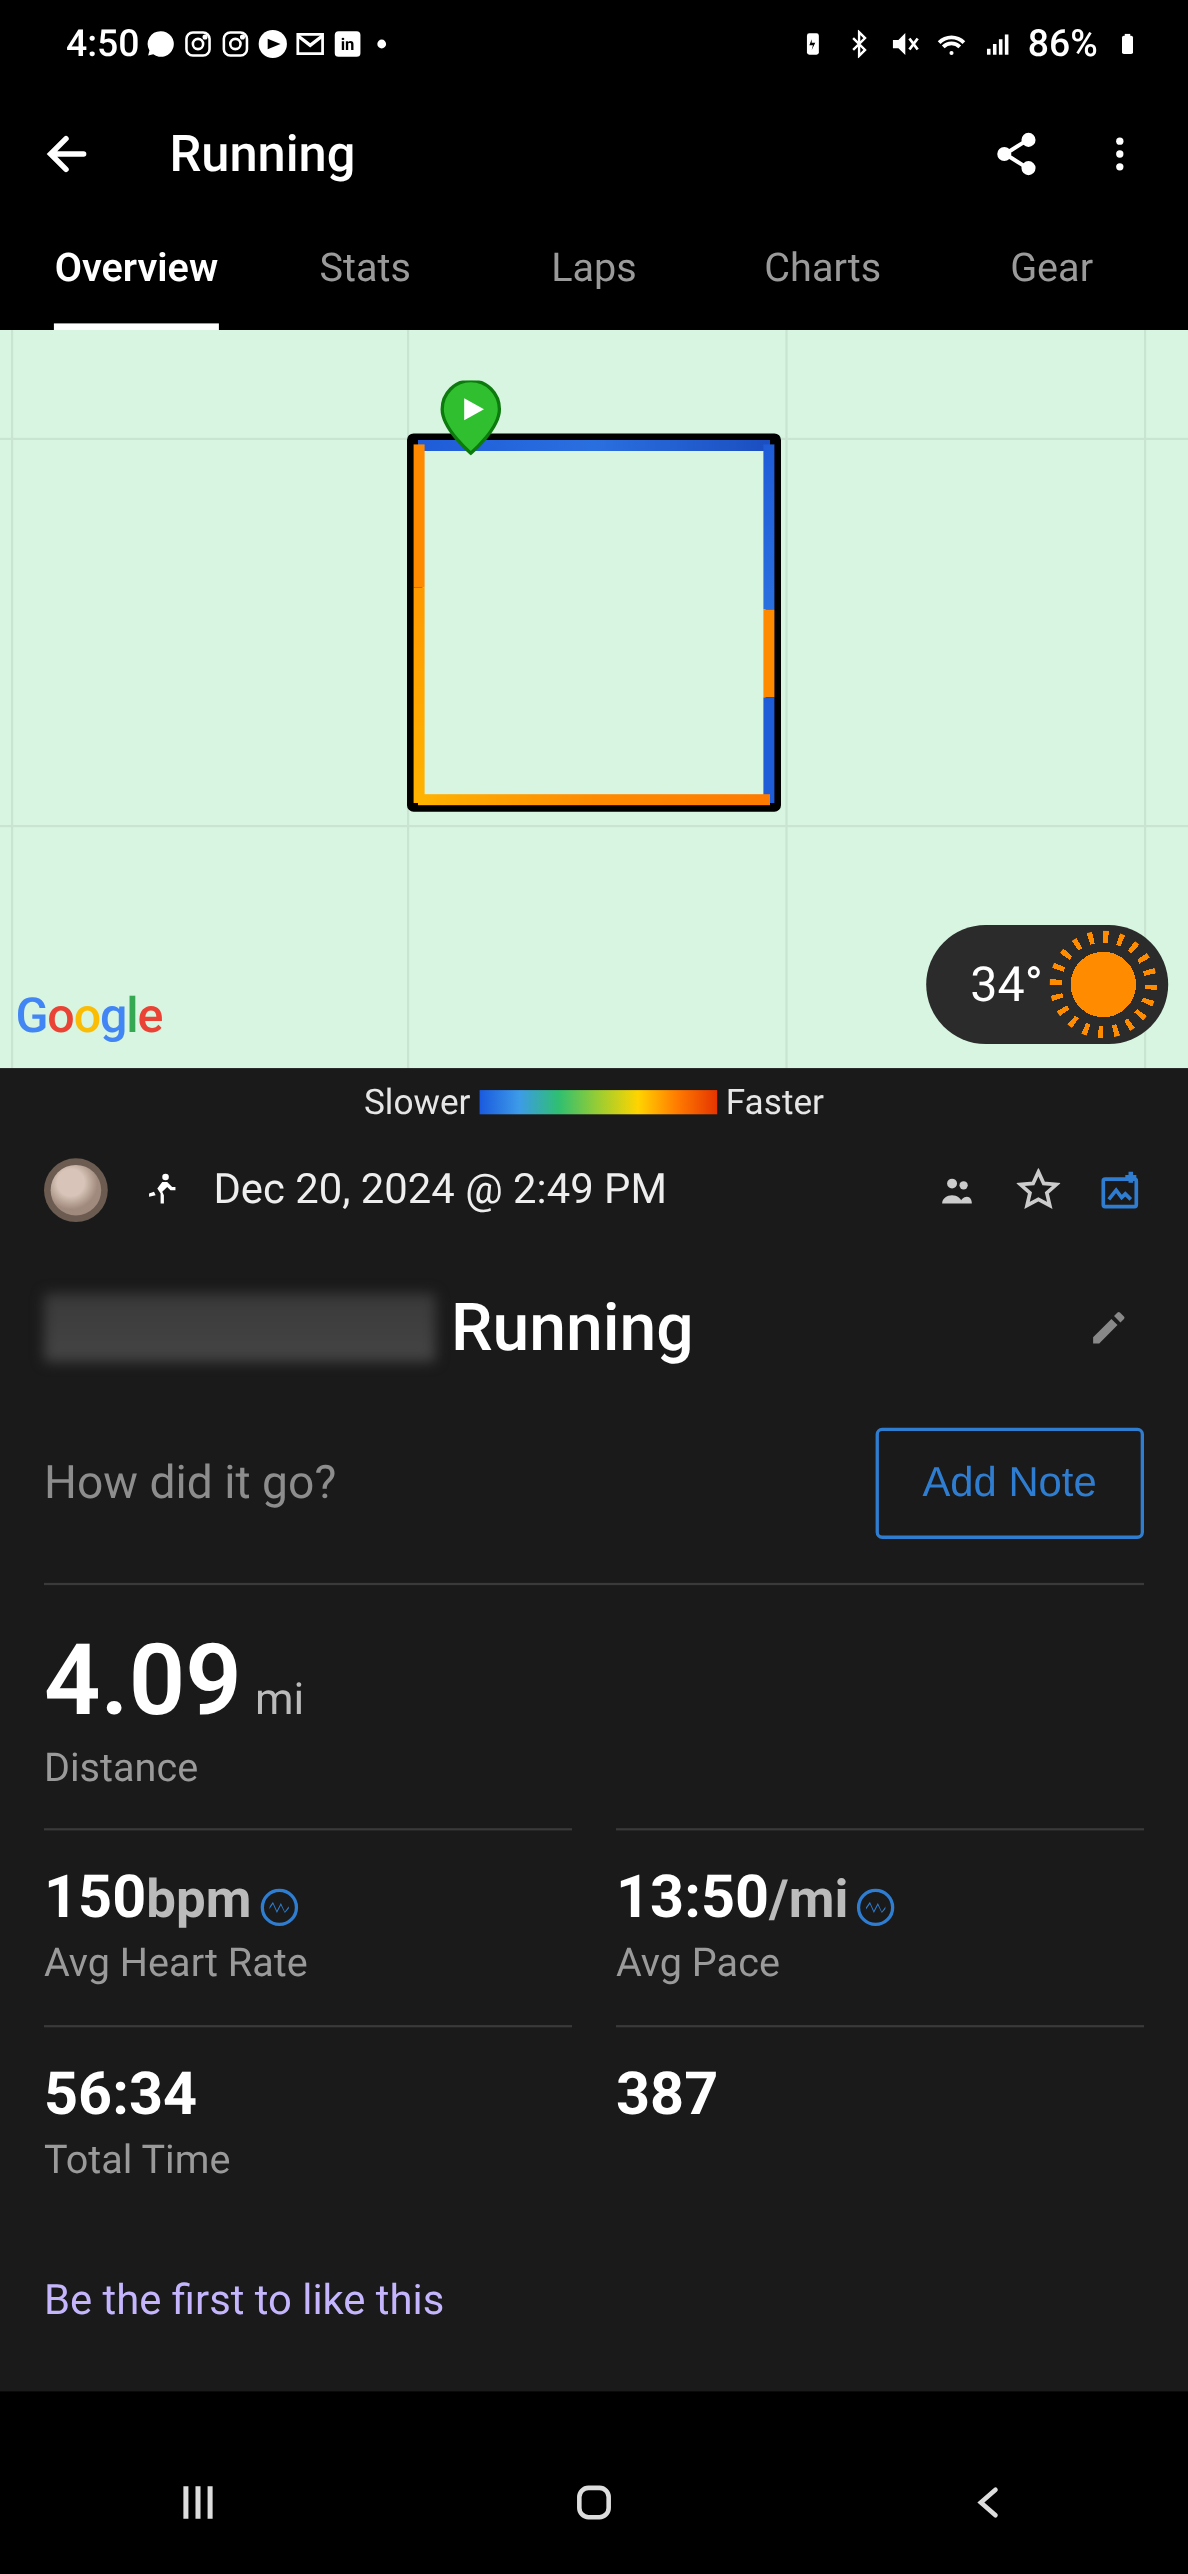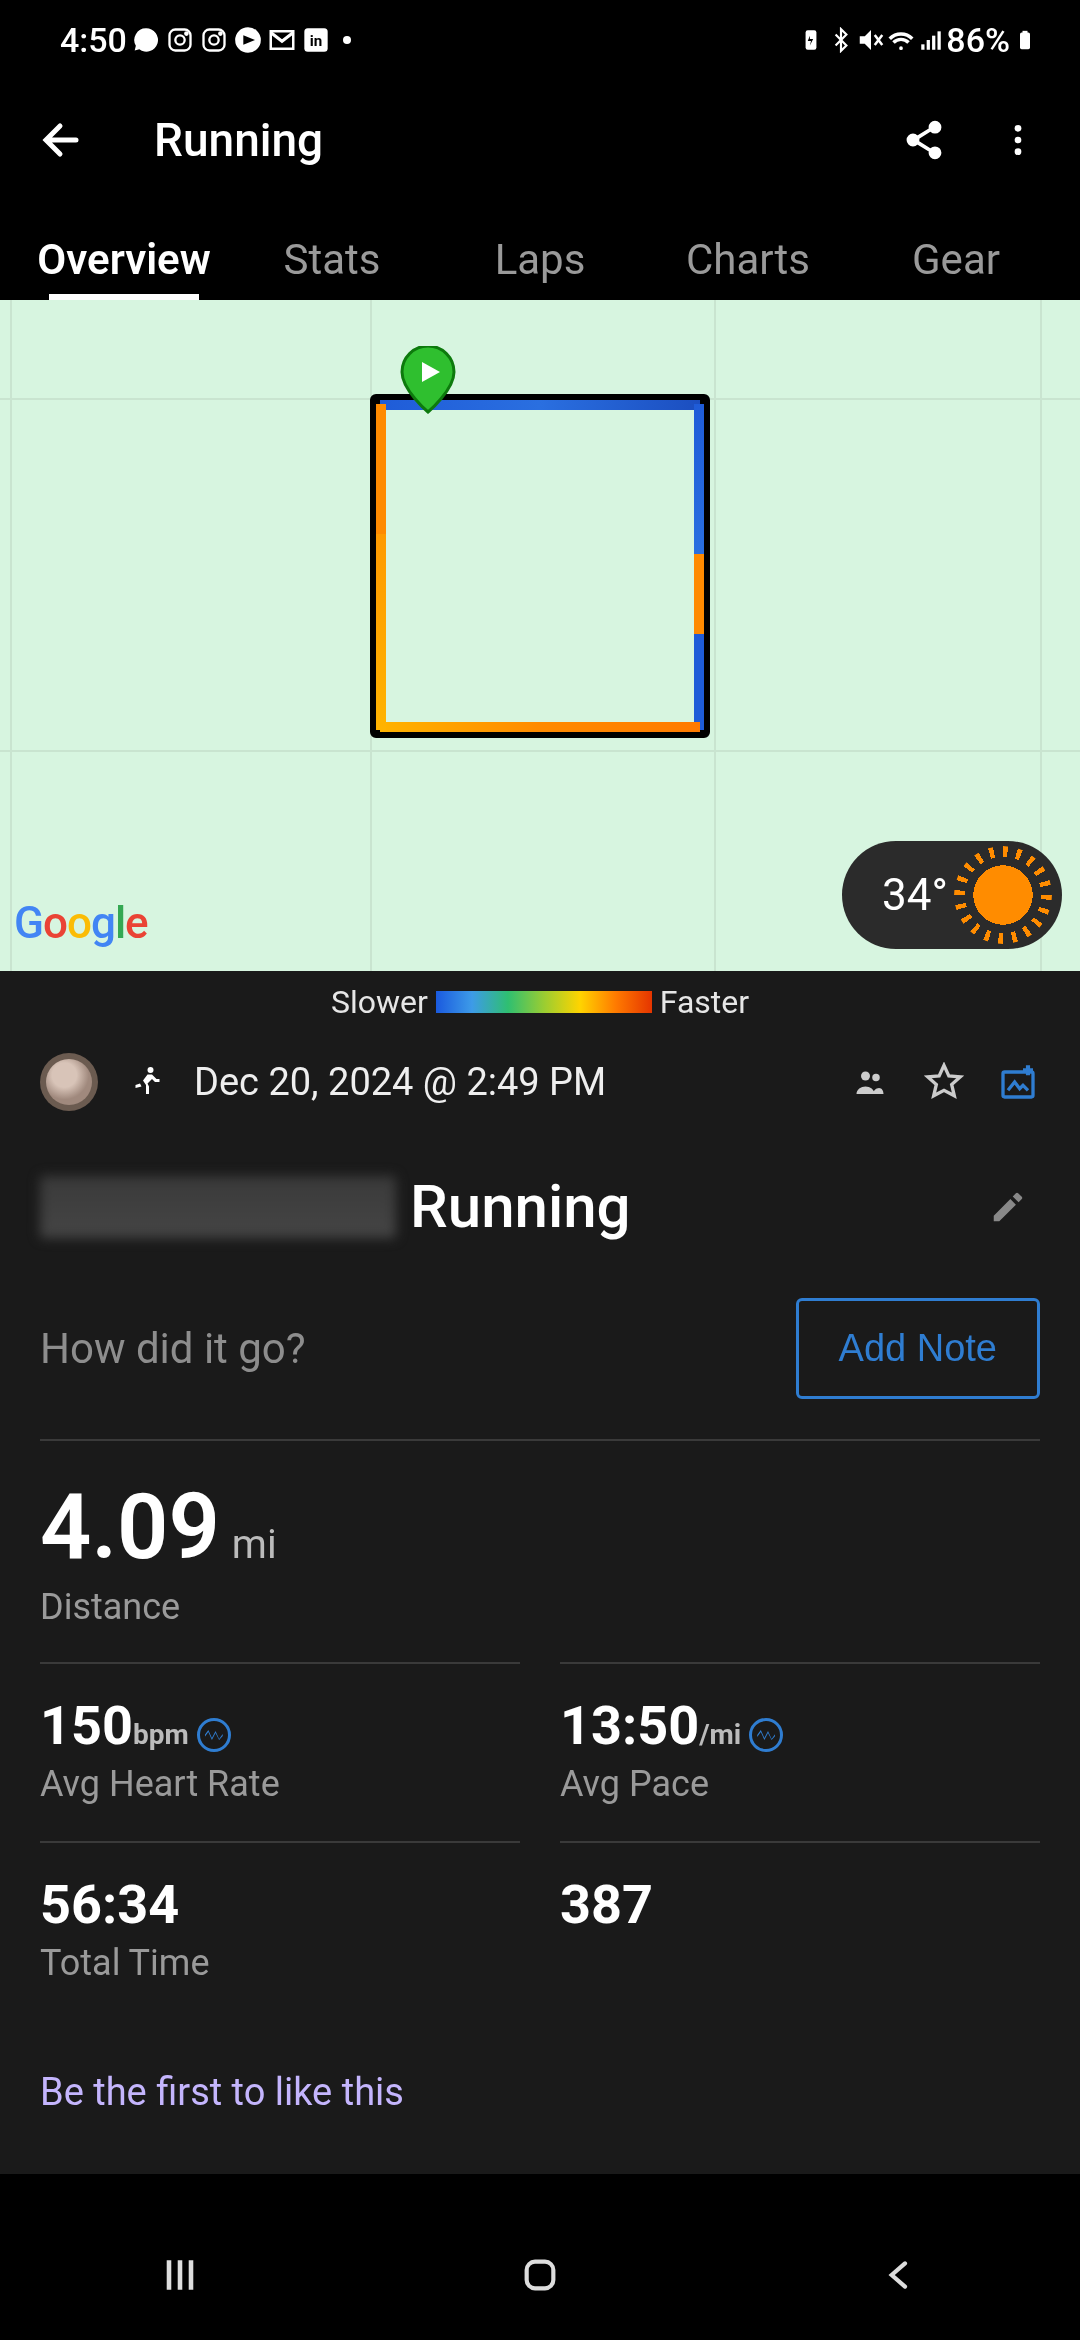--- a/index.html
+++ b/index.html
@@ -1,29 +1,29 @@
 <!DOCTYPE html>
 <html><head>
 <meta charset="utf-8">
 <style>
   * { box-sizing: border-box; margin: 0; padding: 0; }
   html, body { width: 1080px; height: 2340px; background: #000; color: #fff; font-family: -apple-system, Roboto, "Helvetica Neue", Arial, sans-serif; overflow: hidden; }
   
   .status-bar { height: 80px; display: flex; justify-content: space-between; align-items: center; padding: 0 40px 0 60px; font-size: 34px; font-weight: 500; }
   .status-left { display: flex; align-items: center; gap: 4px; }
-  .status-right { display: flex; align-items: center; }
+  .status-right { display: flex; align-items: center; gap: 12px; }
   .sb-icon { width: 30px; height: 30px; display:inline-flex; align-items:center; justify-content:center; }
   .sb-dot { width:8px; height:8px; background:#fff; border-radius:50%; margin-left:8px;}
   
   .app-bar { height: 120px; display:flex; align-items:center; padding: 0 30px; gap: 30px; }
   .app-bar .title { font-size: 46px; font-weight: 500; flex:1; margin-left: 30px;}
   .icon-btn { width: 64px; height:64px; display:flex; align-items:center; justify-content:center; }
   
   .tabs { height: 100px; display:flex; align-items:flex-end; padding: 0 20px; gap: 0; }
-  .tab { flex:1; text-align:center; font-size: 42px; color:#9a9a9a; padding-bottom: 16px; position:relative;margin-top:48px; }
+  .tab { flex:1; text-align:center; font-size: 36px; color:#9a9a9a; padding-bottom: 36px; position:relative;margin-top:48px; }
   .tab.active { color:#fff; font-weight:600; }
   .tab.active:after { content:""; position:absolute; left:50%; transform:translateX(-50%); bottom:0; width: 150px; height:6px; background:#fff; }
   
   .map { position:relative; height: 671px; background: #d7f5e0; overflow:hidden; }
   .map .grid-v { position:absolute; top:0; bottom:0; width:2px; background:#c9e4d0; }
   .map .grid-h { position:absolute; left:0; right:0; height:2px; background:#c9e4d0; }
   .route { position:absolute; left: 370px; top: 94px; width: 340px; height: 344px; }
   .route-border { position:absolute; inset:0; border: 14px solid #000; border-radius: 6px; }
   .seg { position:absolute; }
   .start-pin { position:absolute; left: 398px; top: 46px; }
@@ -51,21 +51,21 @@
   .note-prompt { font-size: 42px; color:#8d8d8d; flex:1; }
   .add-note-btn { border: 3px solid #2f7dd1; color:#2f7dd1; font-size: 38px; padding: 26px 40px; border-radius: 6px; background:transparent; }
   .divider { height:2px; background:#3a3a3a; margin: 0 40px; }
   .stat-big { padding: 34px 40px 34px 40px; }
   .stat-big .value { font-size: 90px; font-weight:600; display:flex; align-items:baseline; gap:12px;}
   .stat-big .unit { font-size: 40px; color:#bbb; font-weight:400;}
   .stat-label { font-size: 36px; color:#9a9a9a; margin-top: 6px; }
   .stat-grid { display:grid; grid-template-columns: 1fr 1fr; column-gap: 40px; padding: 0 40px; }
   .stat-cell { border-top: 2px solid #3a3a3a; padding: 30px 0 36px 0; }
   .stat-cell .value { font-size: 54px; font-weight:700; display:flex; align-items:baseline; }
-  .stat-cell .unit { font-size: 28px; color:#bbb;text-align:right; }
+  .stat-cell .unit { font-size: 48px; color:#bbb;text-align:right; }
   .metric-icon { width:34px; height:34px; border:3px solid #2f7dd1; border-radius:50%; display:inline-flex; align-items:center; justify-content:center; margin-left:8px; position:relative; top:-4px;}
   .metric-icon:before{content:""; width:18px; height:10px; background: linear-gradient(#2f7dd1,#2f7dd1); clip-path: polygon(0 50%,20% 0,40% 80%,60% 10%,80% 90%,100% 40%,100% 60%,80% 100%,60% 30%,40% 100%,20% 20%,0 70%);}
   .likes { padding: 50px 40px 60px 40px; font-size: 38px; color:#c4b5fd; }
   
   .navbar { position:absolute; bottom:0; left:0; right:0; height: 130px; background:#000; display:flex; align-items:center; justify-content:space-around; }
   .nav-btn { width: 80px; height:60px; display:flex; align-items:center; justify-content:center; color:#ddd;}
 </style>
 </head>
 <body>
 

